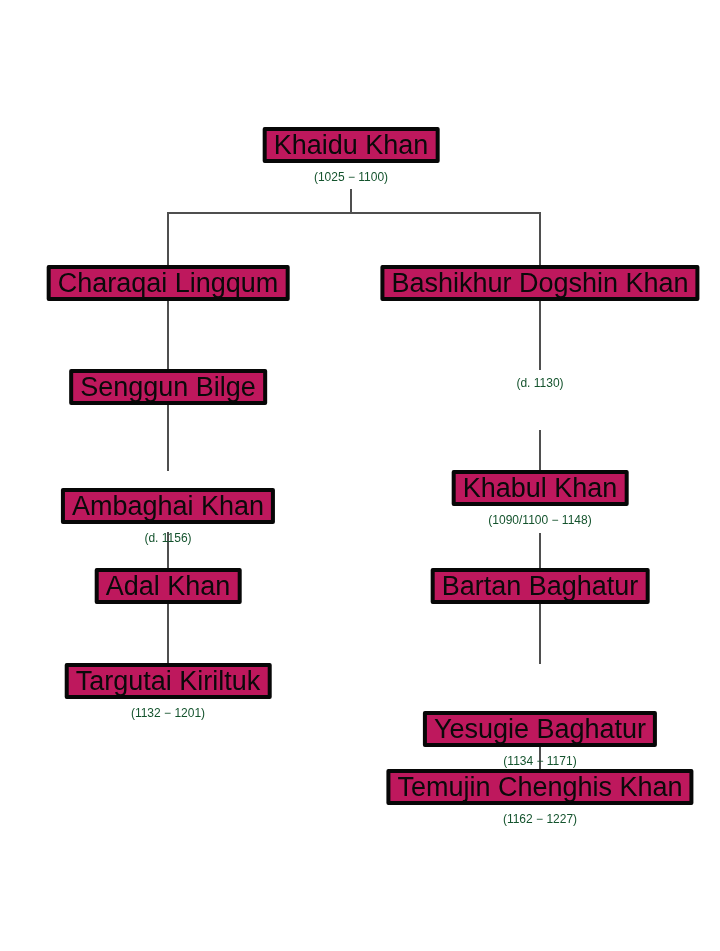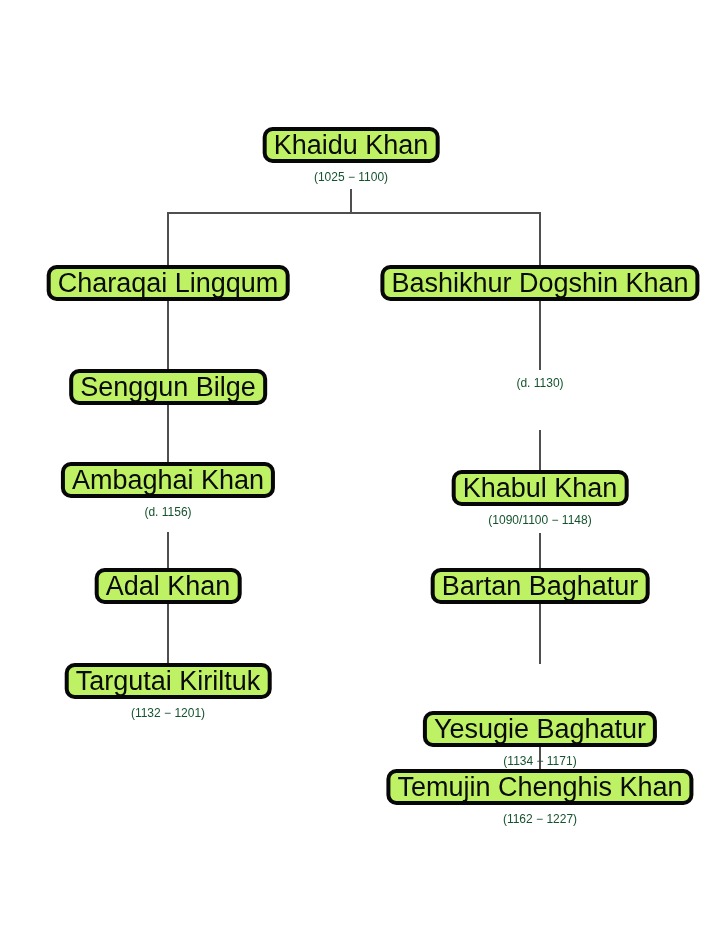--- a/index.html
+++ b/index.html
@@ -26,23 +26,23 @@
   
   .node {
     position: absolute;
     transform: translateX(-50%);
     display: flex;
     flex-direction: column;
     align-items: center;
     z-index: 1;
   }
   .node-box {
-    background: #bef264;
+    background: #be185d;
     border: 4px solid var(--box_border_color, #070707);
-    border-radius: 10px;
+    border-radius: 2px;
     padding: 1px 7px;
     font-size: 27px;
     line-height: 26px;
     color: #0a0a0a;
     white-space: nowrap;
     text-align: center;
   }
   .node-dates {
     margin-top: 5px;
     font-size: 12px;
@@ -50,21 +50,21 @@
     color: #14532d;
     white-space: nowrap;
     text-align: center;
   }
   
   .pos-khaidu    { left: 351px; top: 127px; }
   .pos-charaqai  { left: 168px; top: 265px; }
   .pos-bashikhur { left: 540px; top: 265px; }
   .pos-senggun   { left: 168px; top: 369px; }
   .pos-tumbinai  { left: 540px; top: 369px; }
-  .pos-ambaghai  { left: 168px; top: 462px; justify-content: center; }
+  .pos-ambaghai  { left: 168px; top: 488px; justify-content: center; }
   .pos-khabul    { left: 540px; top: 470px; }
   .pos-adal      { left: 168px; top: 568px; }
   .pos-bartan    { left: 540px; top: 568px; }
   .pos-targutai  { left: 168px; top: 663px; }
   .pos-yesugie   { left: 540px; top: 663px; margin-top: 48px; }
   .pos-temujin   { left: 540px; top: 769px; }
   
   .seg-root-stem    { left: 350px; top: 189px; height: 25px; }
   .seg-hbar         { left: 167px; top: 212px; width: 374px; }
   .seg-drop-left    { left: 167px; top: 212px; height: 54px; }

